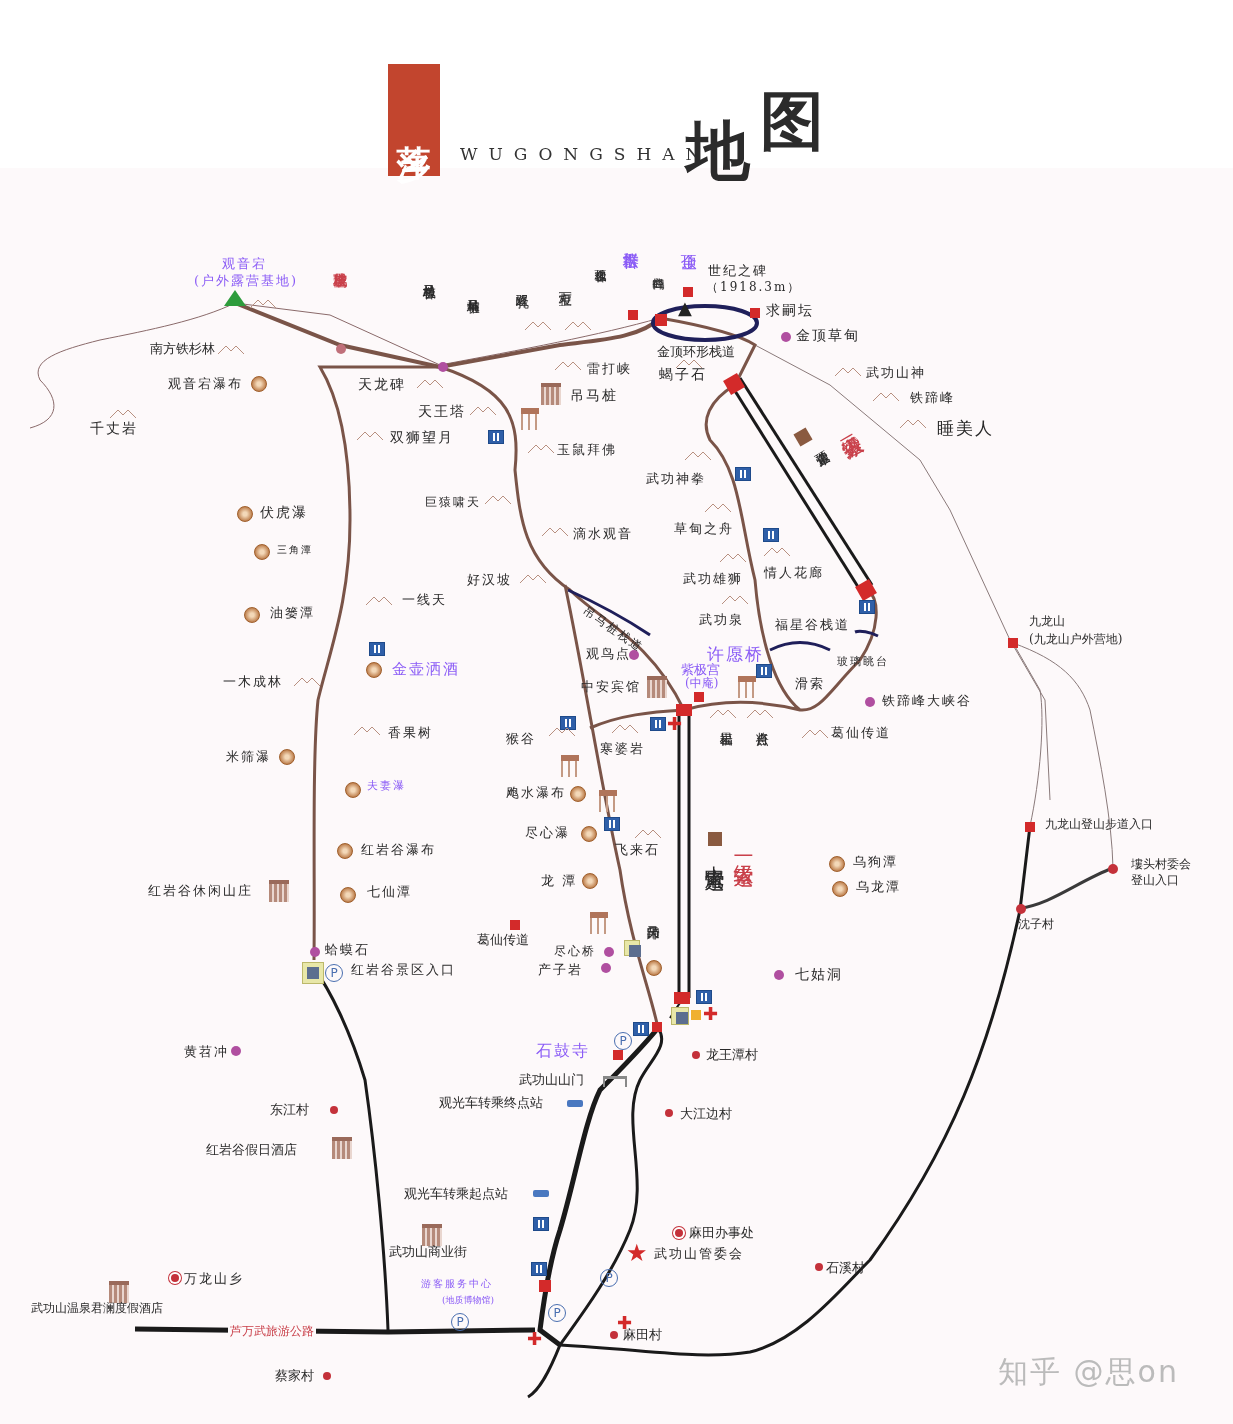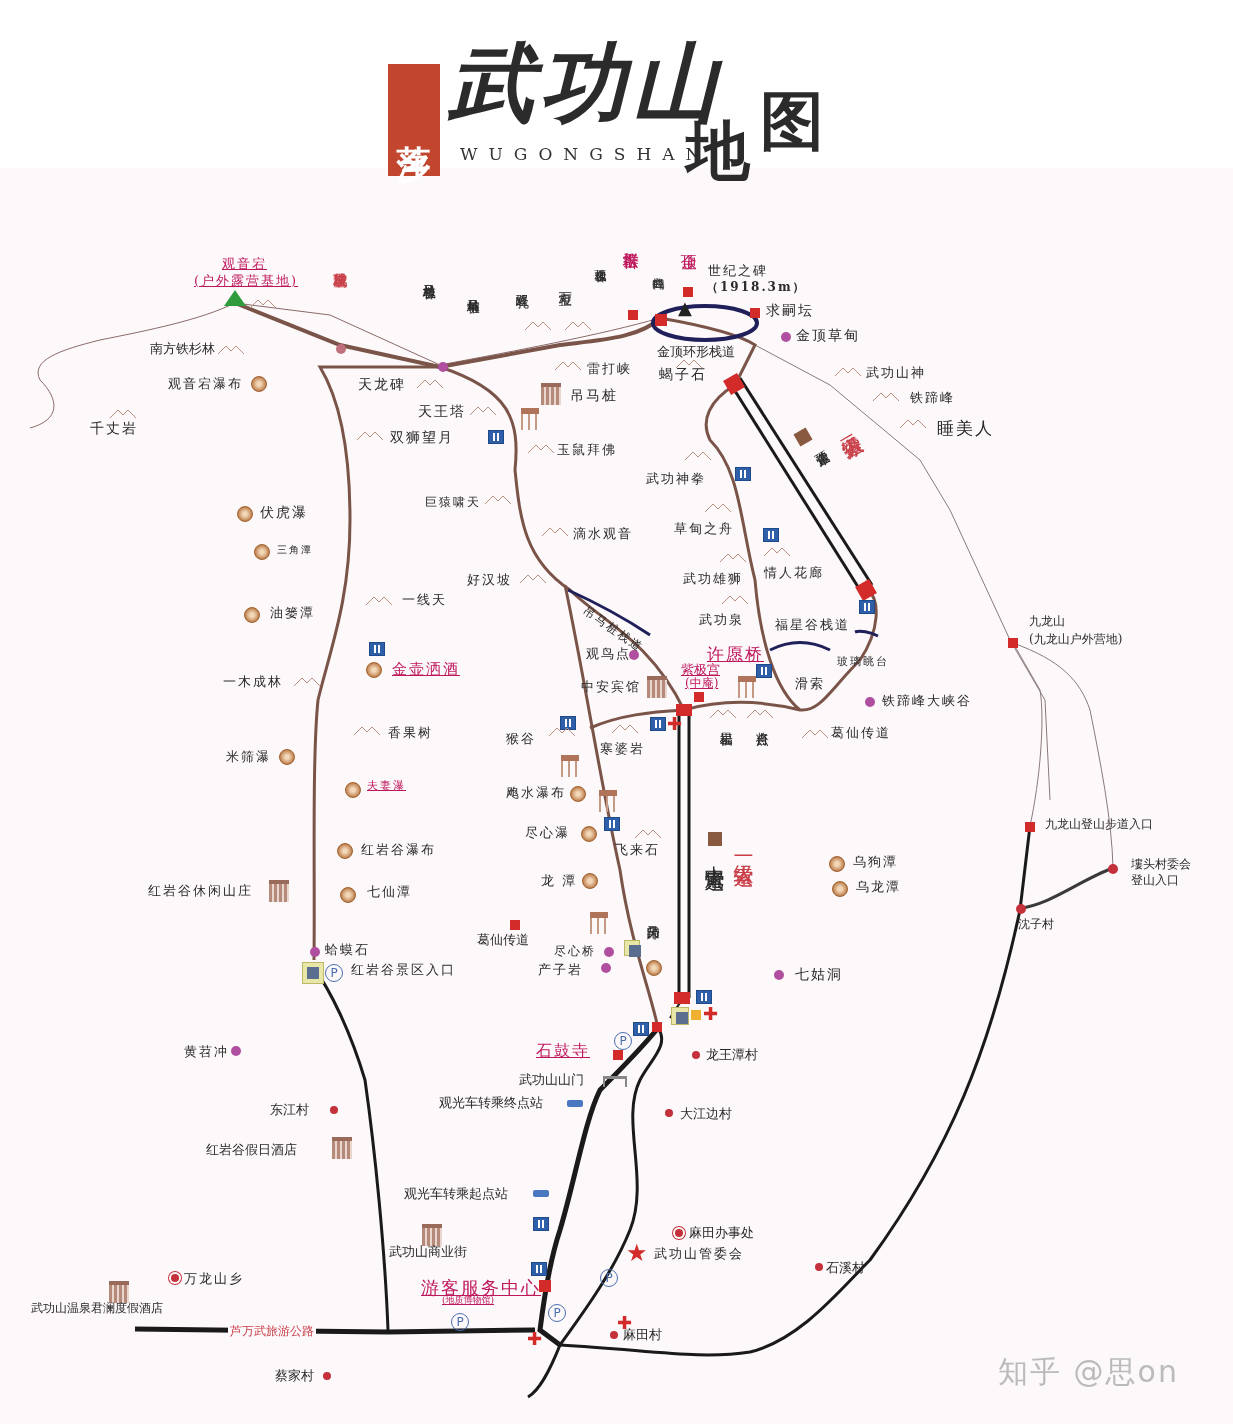--- a/index.html
+++ b/index.html
@@ -6,21 +6,21 @@
   body{width:1233px;height:1424px;position:relative;overflow:hidden;background:#fdf9fa;font-family:"DejaVu Serif","Liberation Serif",serif;}
   .header{position:absolute;left:0;top:0;width:1233px;height:168px;background:#ffffff;}
   .stamp{position:absolute;left:388px;top:64px;width:52px;height:112px;background:#c2452e;color:#fff;font-size:34px;line-height:46px;text-align:center;font-weight:bold;writing-mode:vertical-rl;letter-spacing:2px;display:flex;align-items:center;justify-content:center;}
   .title-main{position:absolute;left:448px;top:26px;font-size:86px;font-weight:bold;color:#2b2b2b;letter-spacing:6px;font-style:italic;}
   .title-en{position:absolute;left:460px;top:144px;font-size:17px;letter-spacing:11px;color:#333;}
   .title-map1{position:absolute;left:686px;top:108px;font-size:64px;font-weight:bold;color:#2b2b2b;}
   .title-map2{position:absolute;left:760px;top:78px;font-size:64px;font-weight:bold;color:#2b2b2b;}
   svg.map{position:absolute;left:0;top:0;}
   .lbl{position:absolute;font-size:14px;color:#2a2a2a;white-space:nowrap;line-height:1.1;letter-spacing:2px;}
   .v{writing-mode:vertical-rl;letter-spacing:0;line-height:1.05;}
-  .green{color:#be185d;font-weight:bold;font-size:17px;text-decoration:underline;}
+  .green{color:#8b5cf6;font-weight:bold;font-size:17px;}
   .red{color:#c9404a;}
   .big{font-size:20px;}
   .small{font-size:10px;}
   .ico{position:absolute;}
   .wf{position:absolute;width:14px;height:14px;border-radius:50%;background:radial-gradient(circle,#f3d8b8 20%,#b5703b 80%);border:1px solid #a0602d;}
   .wc{position:absolute;width:14px;height:12px;background:#2f5fa8;border:1px solid #1e4a8a;}
   .wc::before,.wc::after{content:"";position:absolute;top:2px;width:2px;height:8px;background:#fff;}
   .wc::before{left:4px;} .wc::after{left:8px;}
   .sq{position:absolute;width:10px;height:10px;background:#d32a2a;}
   .dot{position:absolute;width:10px;height:10px;border-radius:50%;}
@@ -32,21 +32,20 @@
   .cross{position:absolute;color:#d32a2a;font-size:18px;font-weight:bold;font-family:"DejaVu Sans",sans-serif;line-height:1;}
   .gate{position:absolute;width:20px;height:20px;background:#e8e7a8;border:1px solid #bcb86a;}
   .gate::after{content:"";position:absolute;left:4px;top:4px;width:12px;height:12px;background:#5c6e8f;}
   .watermark{position:absolute;left:998px;top:1352px;font-size:30px;color:#bbbbbb;font-family:"DejaVu Sans",sans-serif;letter-spacing:2px;}
 </style>
 </head>
 <body>
 
 <div class="header">
   <div class="stamp">萍乡</div>
-  <div class="title-main">武功山</div>
   <div class="title-en">WUGONGSHAN</div>
   <div class="title-map1">地</div>
   <div class="title-map2">图</div>
 </div>
 
 <svg class="map" width="1233" height="1424" viewBox="0 0 1233 1424">
 
   <path d="M30 428 C60 420 60 400 40 380 C30 360 60 350 100 340 C150 330 200 320 235 303 L330 315 L440 365 C520 350 600 335 660 318" fill="none" stroke="#8a6a6a" stroke-width="1"></path>
   <path d="M755 345 L830 385 L920 460 L950 510 L1010 640 L1045 700 L1050 800" fill="none" stroke="#8a7a7a" stroke-width="1"></path>
   <path d="M1013 643 L1040 690 C1045 720 1040 780 1030 826" fill="none" stroke="#8a7a7a" stroke-width="1"></path>
@@ -110,21 +109,21 @@
 <div class="dot pdot" style="left:438px;top:362px"></div>
 <div class="lbl v" style="left:422px;top:275px;font-size:13px">吊马桩客栈</div>
 <div class="lbl v" style="left:466px;top:290px;font-size:13px">吊马桩草甸</div>
 <div class="lbl v" style="left:515px;top:285px;font-size:13px">双乳峰</div>
 <div class="lbl v" style="left:558px;top:282px;font-size:13px">万宝柜</div>
 <div class="lbl v" style="left:594px;top:260px;font-size:12px">金顶客栈</div>
 <div class="lbl v green" style="left:622px;top:240px;font-size:16px;font-weight:normal">古祭坛群</div>
 <div class="lbl v" style="left:652px;top:268px;font-size:12px">白鹤峰</div>
 <div class="lbl v green" style="left:680px;top:242px;font-size:16px;font-weight:normal">金顶</div>
 <div class="lbl" style="left:708px;top:264px;font-size:13px">世纪之碑</div>
-<div class="lbl" style="left:706px;top:281px;font-size:12px;font-weight:bold">（1918.3m）</div>
+<div class="lbl" style="left:706px;top:281px;font-size:12px;font-weight:normal">（1918.3m）</div>
 <div class="lbl" style="left:766px;top:303px">求嗣坛</div>
 <div class="dot pdot" style="left:781px;top:332px"></div>
 <div class="lbl" style="left:796px;top:328px">金顶草甸</div>
 <div class="lbl" style="left:657px;top:345px;font-size:13px;letter-spacing:0">金顶环形栈道</div>
 <div class="lbl" style="left:587px;top:362px;font-size:13px">雷打峡</div>
 <div class="lbl" style="left:659px;top:367px">蝎子石</div>
 
 <div class="lbl" style="left:150px;top:342px;font-size:13px;letter-spacing:0">南方铁杉林</div>
 <div class="lbl" style="left:168px;top:377px;font-size:13px">观音宕瀑布</div>
 <div class="wf" style="left:251px;top:376px"></div>
@@ -282,21 +281,21 @@
 <div class="lbl" style="left:689px;top:1226px;font-size:13px;letter-spacing:0">麻田办事处</div>
 <div class="lbl" style="left:389px;top:1245px;font-size:13px;letter-spacing:0">武功山商业街</div>
 <div class="ico" style="left:626px;top:1241px;font-size:24px;color:#d32a2a;line-height:1">★</div>
 <div class="lbl" style="left:654px;top:1247px;font-size:13px">武功山管委会</div>
 <div class="wc" style="left:531px;top:1262px"></div>
 <div class="dot rdot" style="left:815px;top:1263px;width:8px;height:8px"></div>
 <div class="lbl" style="left:826px;top:1261px;font-size:13px;letter-spacing:0">石溪村</div>
 <div class="park" style="left:600px;top:1269px">P</div>
 <div class="dot" style="left:171px;top:1274px;width:8px;height:8px;background:#c4313a;box-shadow:0 0 0 2px #fff,0 0 0 3px #c4313a"></div>
 <div class="lbl" style="left:184px;top:1272px;font-size:13px">万龙山乡</div>
-<div class="lbl green" style="left:421px;top:1278px;font-size:18px;font-weight:normal">游客服务中心</div>
+<div class="lbl green" style="left:421px;top:1278px;font-size:10px;font-weight:normal">游客服务中心</div>
 <div class="lbl green small" style="left:442px;top:1296px;font-weight:normal;letter-spacing:0;font-size:9px">(地质博物馆)</div>
 <div class="hotel" style="left:109px;top:1281px"></div>
 <div class="lbl" style="left:31px;top:1302px;font-size:12px;letter-spacing:0">武功山温泉君澜度假酒店</div>
 <div class="park" style="left:548px;top:1304px">P</div>
 <div class="park" style="left:451px;top:1313px">P</div>
 <div class="cross" style="left:617px;top:1314px">✚</div>
 <div class="lbl red" style="left:228px;top:1325px;font-size:12px;letter-spacing:0;background:#fdf9fa;padding:0 2px">芦万武旅游公路</div>
 <div class="cross" style="left:527px;top:1330px">✚</div>
 <div class="dot rdot" style="left:610px;top:1331px;width:8px;height:8px"></div>
 <div class="lbl" style="left:623px;top:1328px;font-size:13px;letter-spacing:0">麻田村</div>

